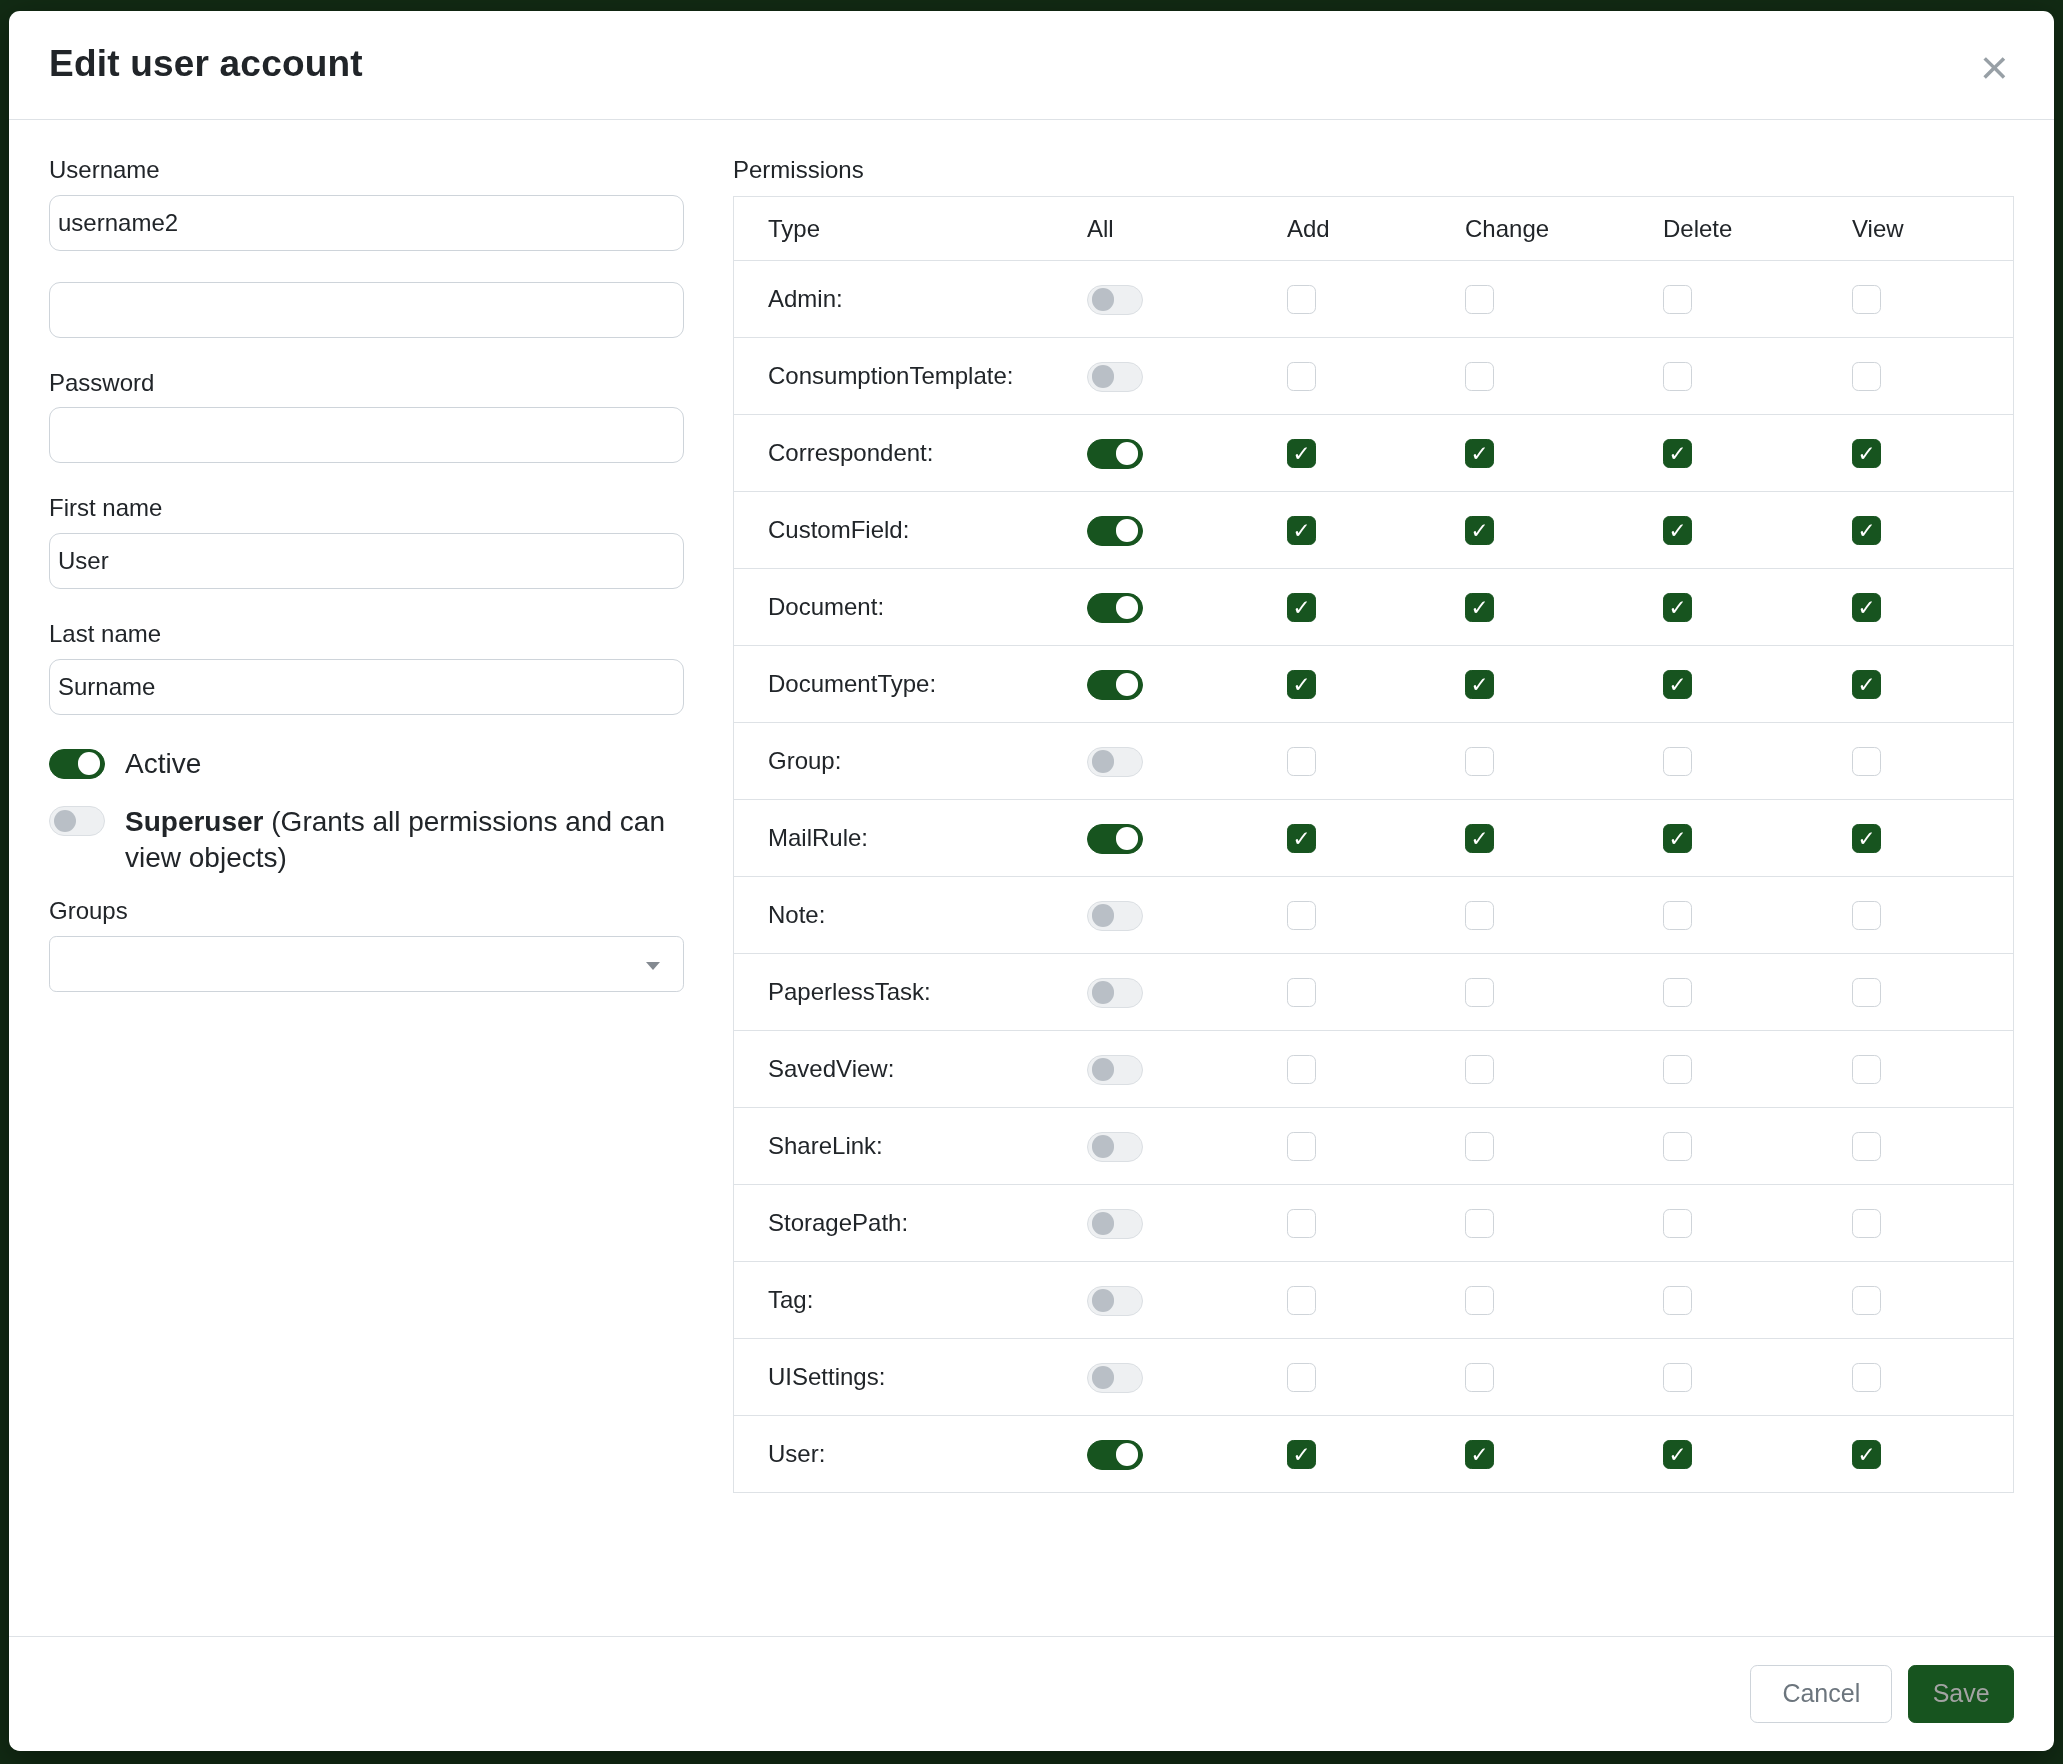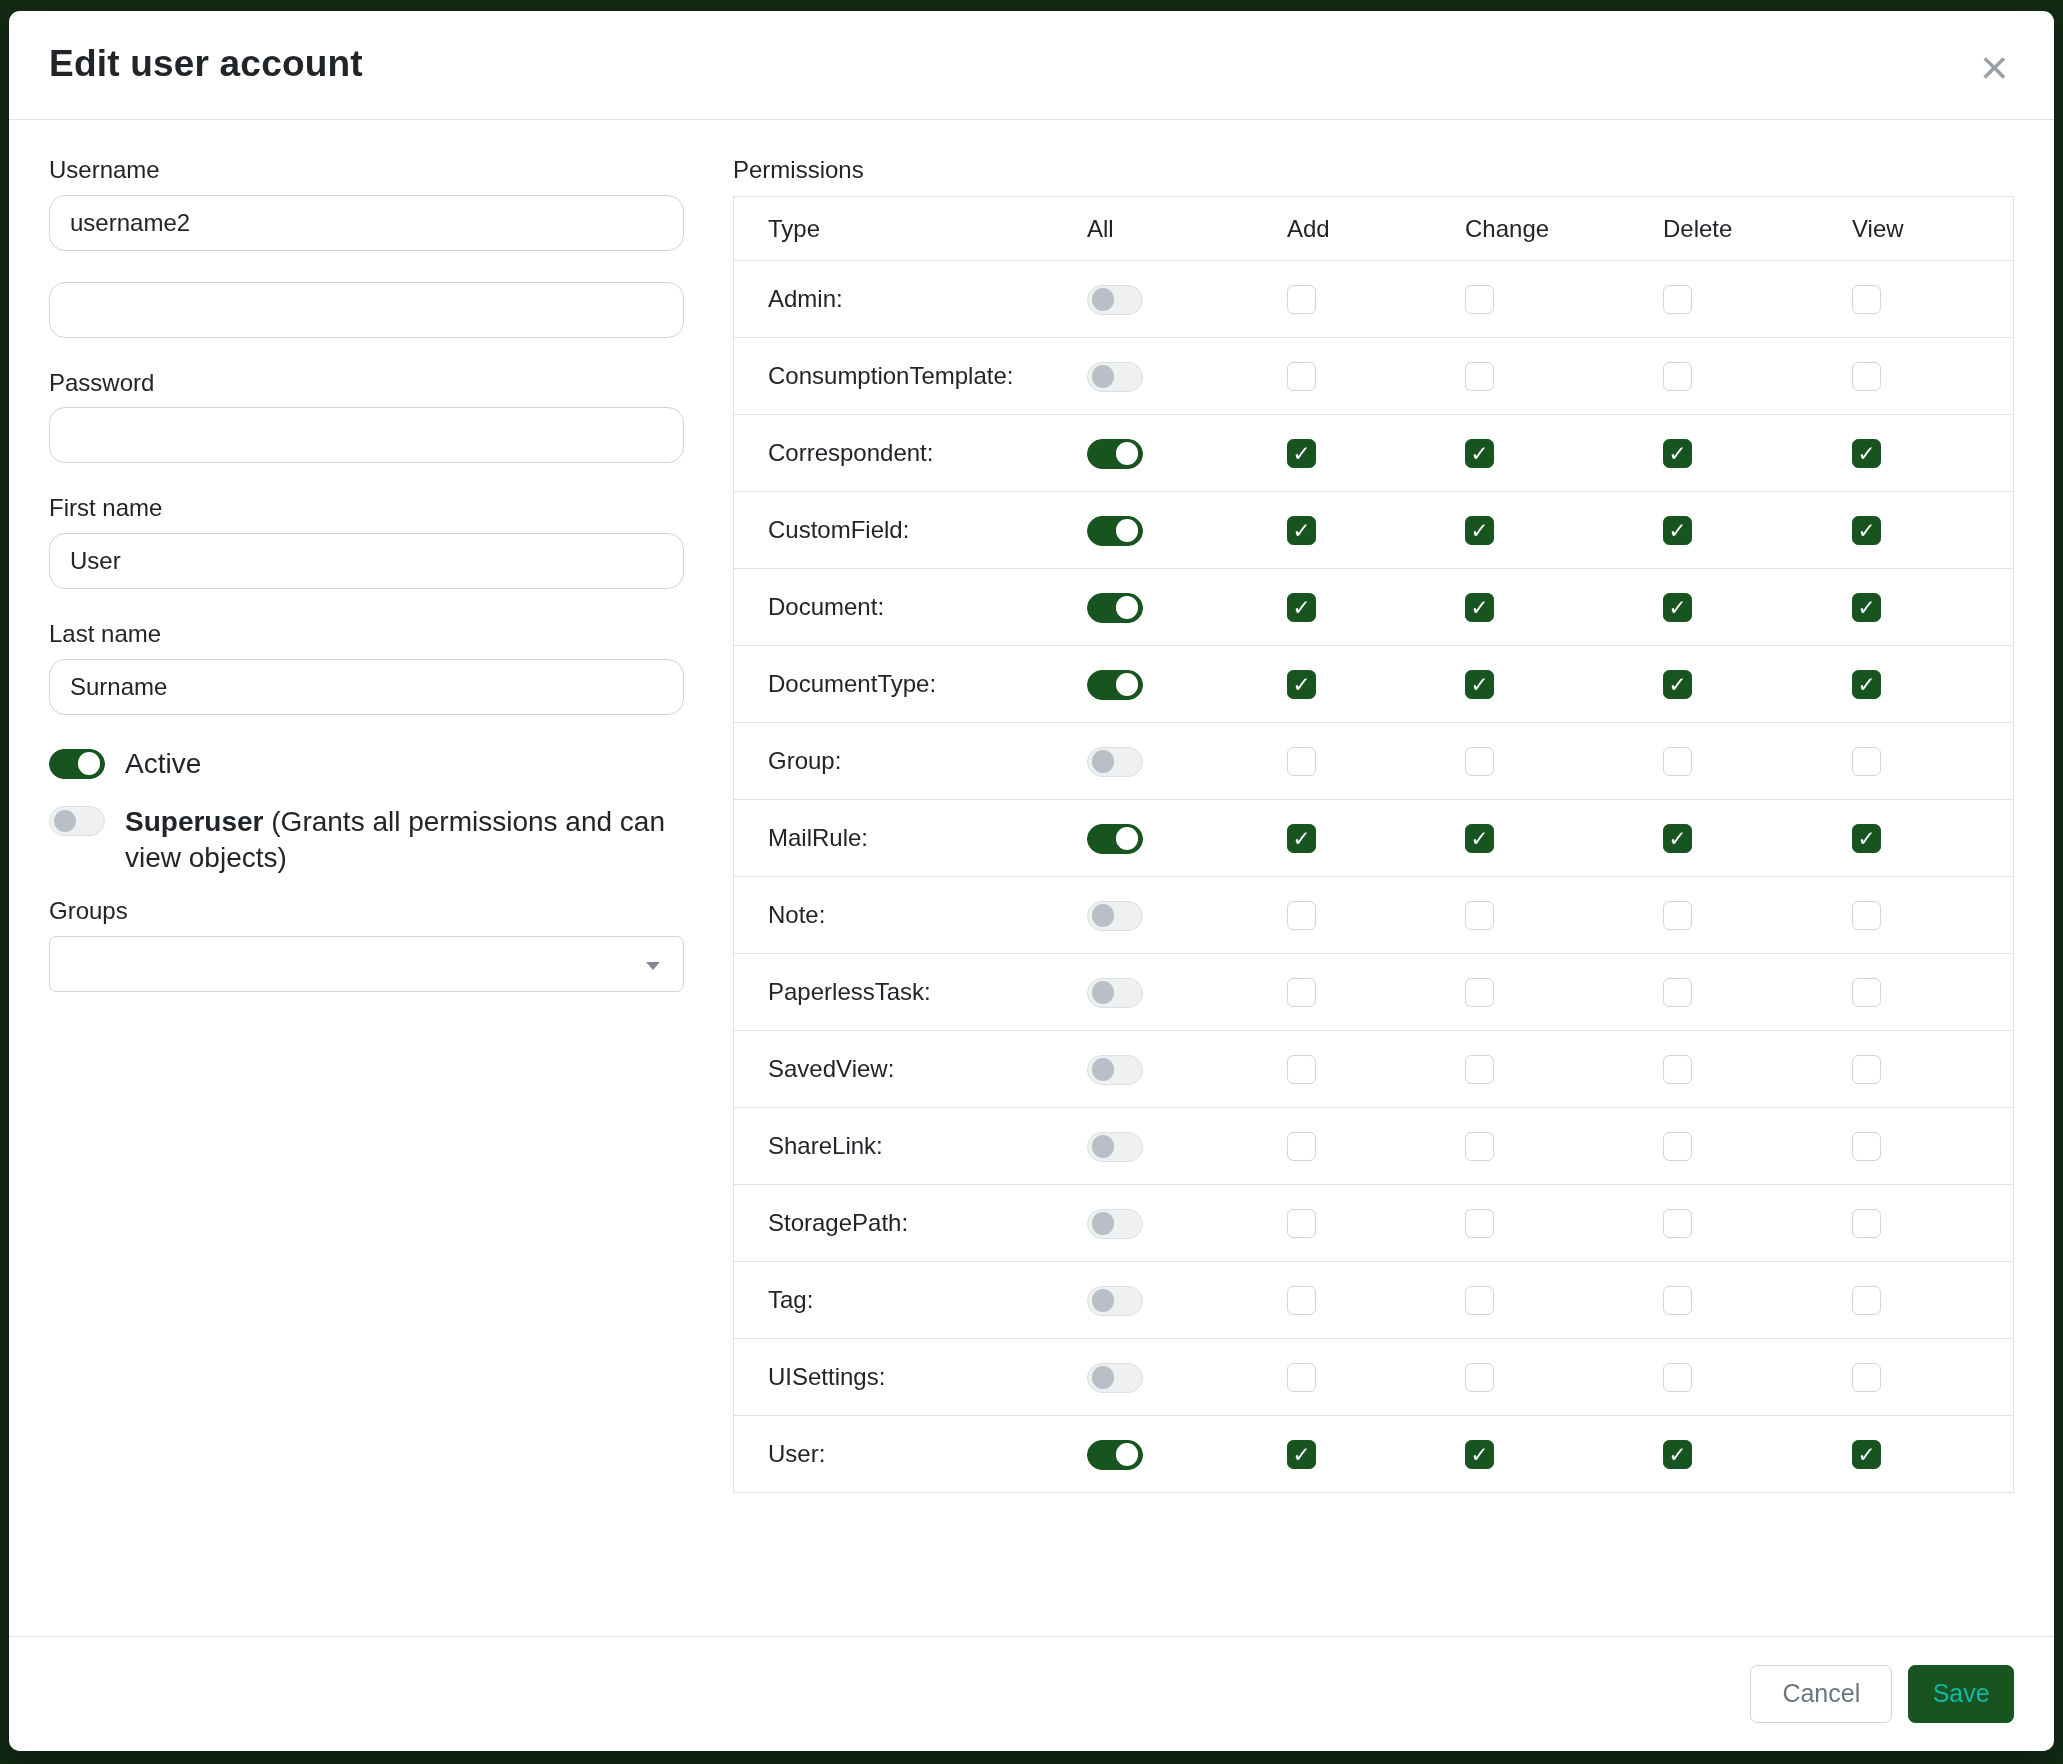--- a/index.html
+++ b/index.html
@@ -41,22 +41,22 @@
     padding:36px 40px 0 40px;
     gap:49px;
     overflow:hidden;
   }
   .left-col{flex:0 0 635px;}
   .right-col{flex:1 1 auto;}
   .field{margin-bottom:31px;}
   .field-label{font-size:24px;margin-bottom:10.8px;}
   .text-input{
     width:100%;height:56px;
-    border:0.9px solid var(--input-border);border-radius:16px;
-    font-size:24px;color:var(--text);padding:0 20px;
+    border:0.9px solid var(--input-border);border-radius:11px;
+    font-size:24px;color:var(--text);padding:0 8px;
     font-family:inherit;background:#fff;outline:none;
   }
   
   .toggle{
     display:inline-block;position:relative;
     width:56px;height:30px;border-radius:15.3px;
     background:#eef0f2;border:0.9px solid #dbdfe3;
     cursor:pointer;flex:0 0 auto;vertical-align:middle;
   }
   .toggle .knob{
@@ -118,21 +118,21 @@
   }
   .btn{
     height:58px;border-radius:7.2px;font-size:25px;cursor:pointer;
     font-family:inherit;
   }
   .btn-cancel{
     background:#fff;border:0.9px solid var(--input-border);color:#6c757d;
     padding:0 31px;
   }
   .btn-save{
-    background:var(--primary);border:0.9px solid var(--primary);color:#14b8a6;
+    background:var(--primary);border:0.9px solid var(--primary);color:#a3a3a3;
     padding:0 23.4px;
   }
 </style>
 </head>
 <body style="background: rgb(18, 43, 20);">
 
 <div class="modal">
 
   <div class="modal-header">
     <div class="modal-title">Edit user account</div>

